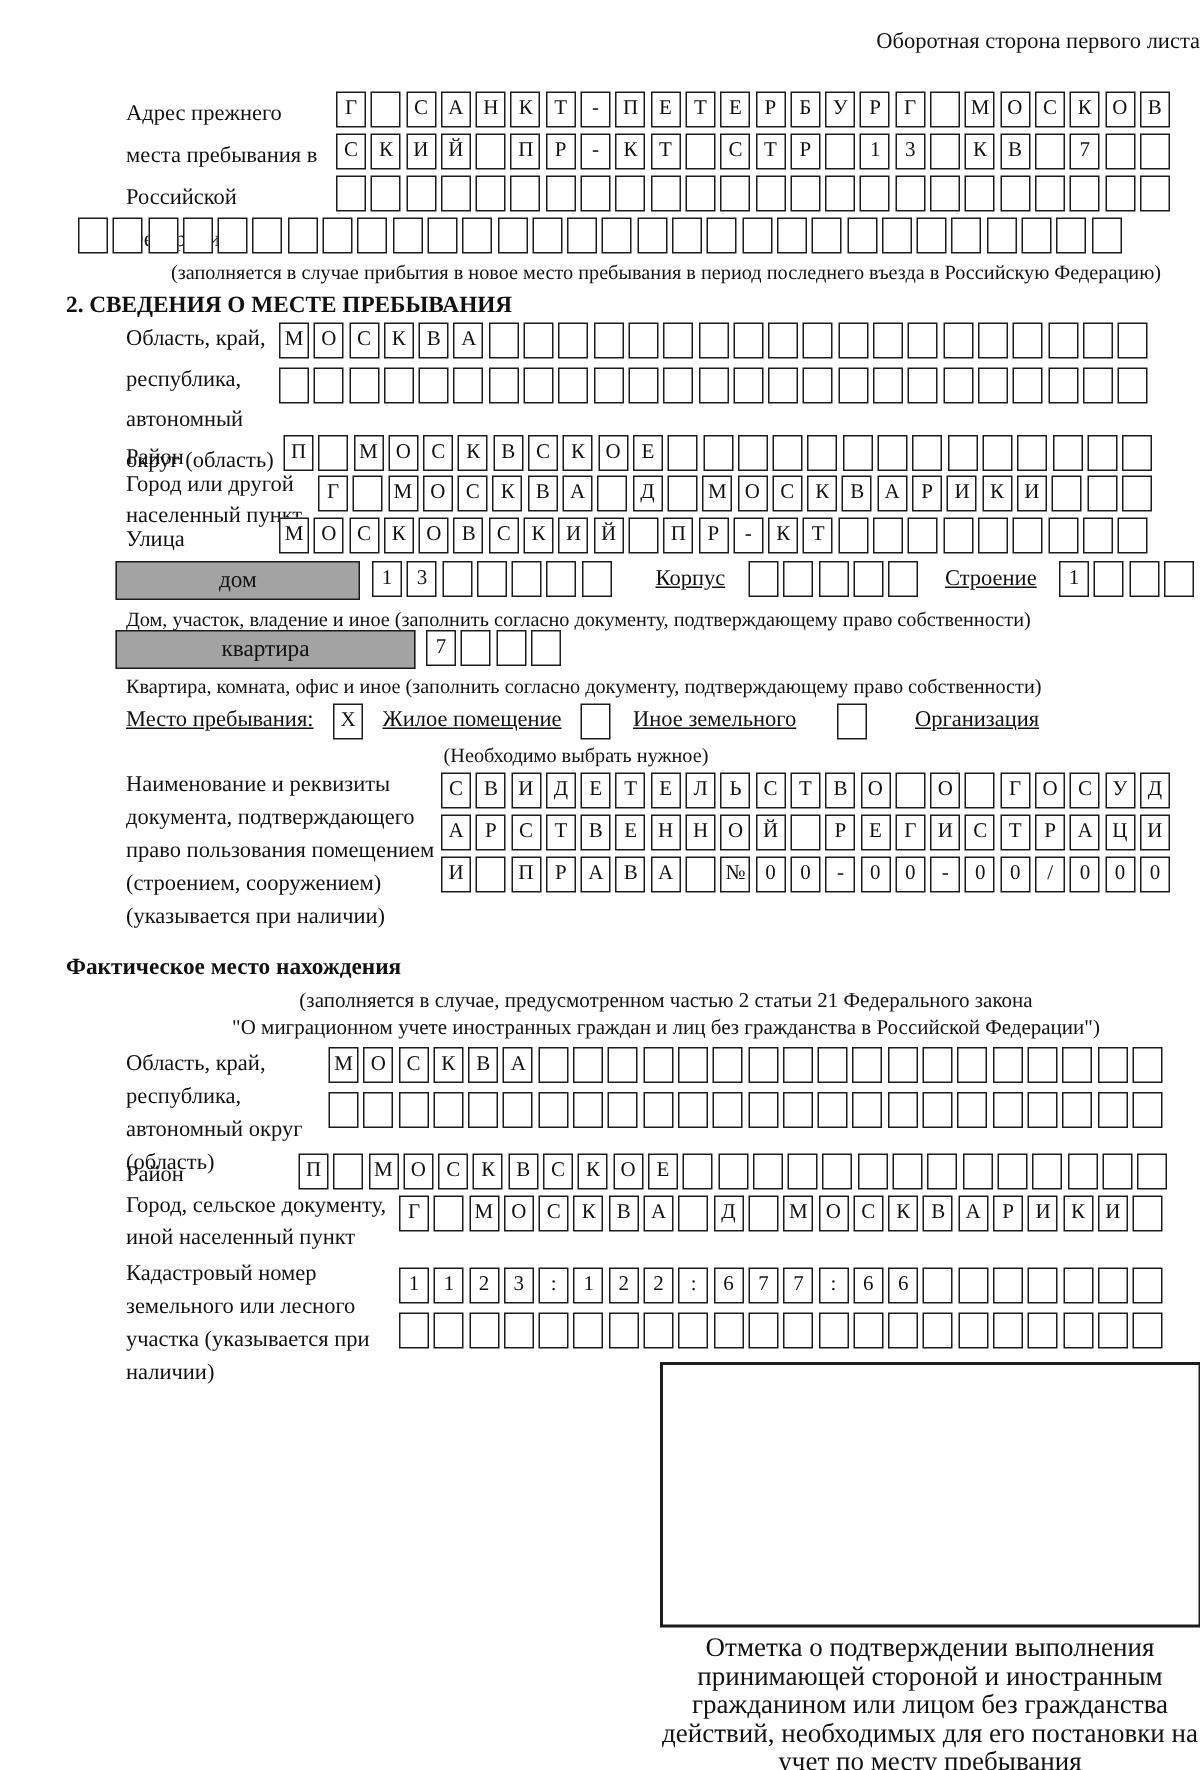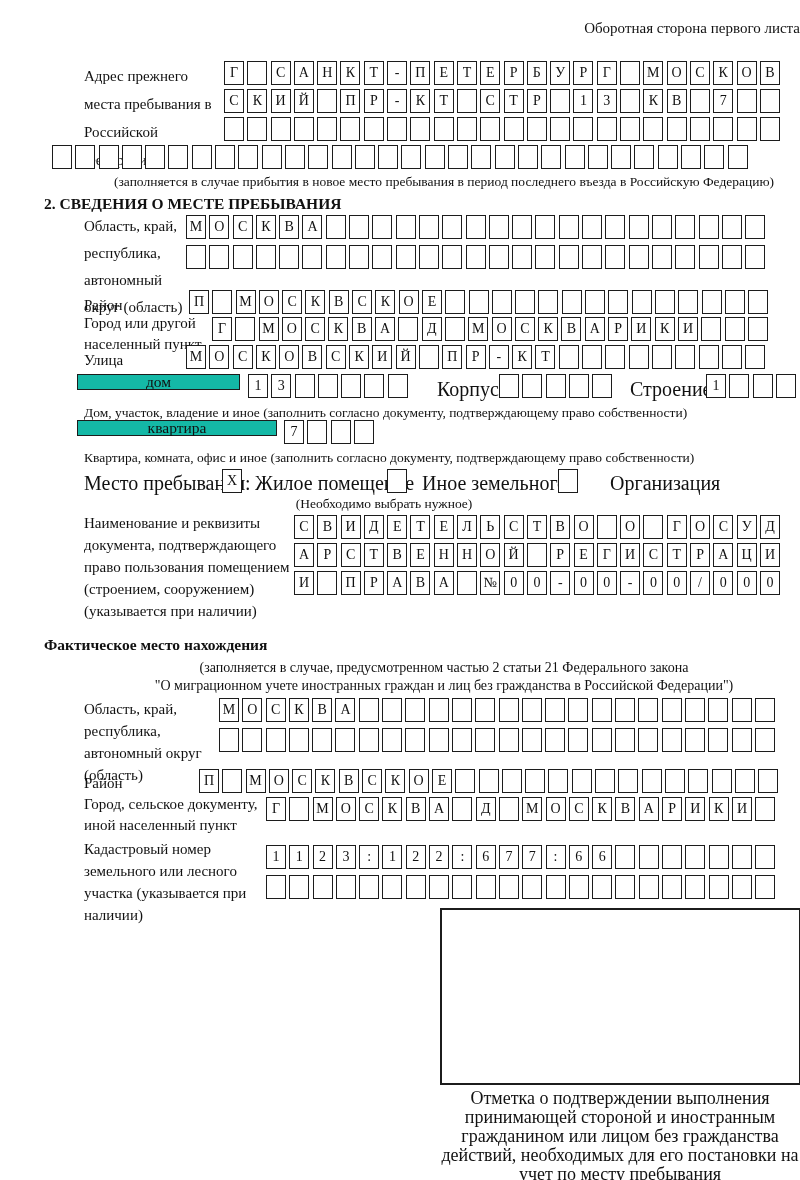--- a/index.html
+++ b/index.html
@@ -14,24 +14,24 @@
   .note{position:absolute;font-size:13.5px;}
   .center{text-align:center;left:0;width:800px;}
   .title{position:absolute;left:0;width:800px;text-align:left;font-weight:bold;font-size:15.5px;}
   .boxrow{position:absolute;display:flex;}
   .cb{
     box-sizing:content-box;width:18px;height:22px;border:1.6px solid #1c1c1c;
     margin-right:3.3px;display:flex;align-items:center;justify-content:center;
     font-size:14px;flex:none;background:#fff;
   }
   .bigbox{
-    position:absolute;box-sizing:border-box;border:1.7px solid #1c1c1c;height:16px;
-    display:flex;align-items:center;justify-content:center;font-size:15.5px;background:#14b8a6;
+    position:absolute;box-sizing:border-box;border:1.7px solid #1c1c1c;height:26px;
+    display:flex;align-items:center;justify-content:center;font-size:15.5px;background:#a3a3a3;
   }
-  .inlinelbl{position:absolute;font-size:20px;}
+  .inlinelbl{position:absolute;font-size:15px;text-decoration:underline;}
   .corner{position:absolute;top:20px;right:44px;font-size:15px;}
   .stamp{position:absolute;border:2px solid #1c1c1c;background:#fff;}
   .stampcap{position:absolute;font-size:18px;line-height:19px;text-align:center;}
 </style>
 </head>
 <body>
 
 <div class="page">
 
   <div class="corner">Оборотная сторона первого листа</div>

